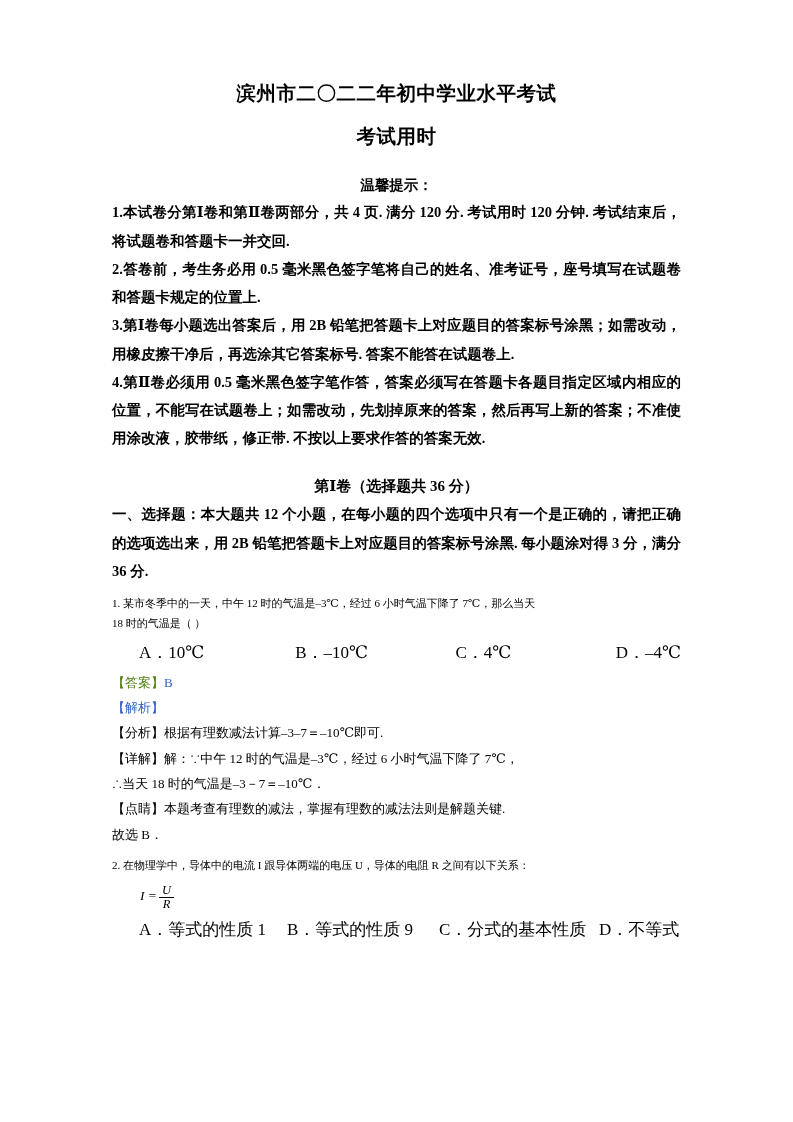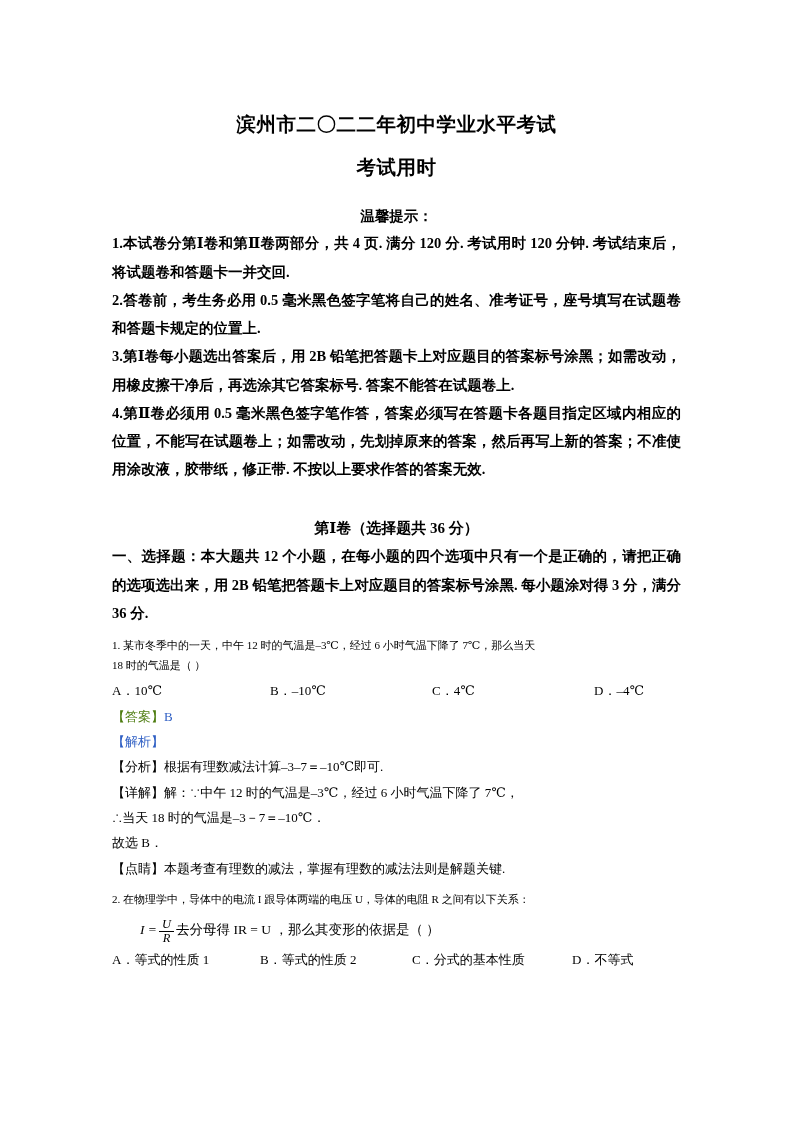--- a/index.html
+++ b/index.html
@@ -20,21 +20,21 @@
     width: 793px;
     height: 1122px;
     box-sizing: border-box;
     padding: 0 112px;
   }
   .title-1 {
     text-align: center;
     font-size: 19.5px;
     font-weight: bold;
     letter-spacing: 0.5px;
-    margin-top: 111px;
+    margin-top: 80px;
     line-height: 1.4;
   }
   .title-2 {
     text-align: center;
     font-size: 19.5px;
     font-weight: bold;
     letter-spacing: 0.5px;
     margin-top: 16px;
     line-height: 1.4;
   }
@@ -52,37 +52,38 @@
     text-align: justify;
     margin-top: 2px;
   }
   .para.tight {
     margin-top: 0;
   }
   .section-head {
     text-align: center;
     font-size: 15px;
     font-weight: bold;
-    margin-top: 30px;
+    margin-top: 19px;
     line-height: 1.9;
   }
   .q-block {
     font-size: 13px;
     line-height: 1.85;
     margin-top: 8px;
   }
   .q-line {
     font-size: 11px;
     line-height: 1.85;
   }
   .opts {
     display: flex;
-    font-size: 13px;
+    font-size: 17px;
     line-height: 2.0;
     margin-top: 2px;
+    margin-left: 27px;
   }
   .opts .opt {
     white-space: nowrap;
   }
   .opts.q1 .opt:nth-child(1) { width: 158px; }
   .opts.q1 .opt:nth-child(2) { width: 162px; }
   .opts.q1 .opt:nth-child(3) { width: 162px; }
   .opts.q2 .opt:nth-child(1) { width: 148px; }
   .opts.q2 .opt:nth-child(2) { width: 152px; }
   .opts.q2 .opt:nth-child(3) { width: 160px; }
@@ -152,30 +153,30 @@
       <span class="opt">C．4℃</span>
       <span class="opt">D．–4℃</span>
     </div>
     <div class="ans-tag">
       <span class="blue">【答案】</span><span>B</span>
     </div>
     <div class="ans-tag">【解析】</div>
     <div class="expl">【分析】根据有理数减法计算–3–7＝–10℃即可.</div>
     <div class="expl">【详解】解：∵中午 12 时的气温是–3℃，经过 6 小时气温下降了 7℃，</div>
     <div class="expl">∴当天 18 时的气温是–3－7＝–10℃．</div>
+    <div class="expl">【点睛】本题考查有理数的减法，掌握有理数的减法法则是解题关键.</div>
     <div class="expl">故选 B．</div>
-    <div class="expl">【点睛】本题考查有理数的减法，掌握有理数的减法法则是解题关键.</div>
   </div>
 
   <div class="q-block">
     <div class="q-line">2. 在物理学中，导体中的电流 I 跟导体两端的电压 U，导体的电阻 R 之间有以下关系：</div>
     <div class="formula-line">
-      <span class="it">I =</span><span class="frac"><span class="num it">U</span><span class="den it">R</span></span><span>去分母得 IR = U ，那么其变形的依据是（      ）</span>
+      <span class="it">I =</span><span class="frac"><span class="num it">U</span><span class="den it">R</span></span>
     </div>
     <div class="opts q2">
       <span class="opt">A．等式的性质 1</span>
-      <span class="opt">B．等式的性质 2</span>
+      <span class="opt">B．等式的性质 9</span>
       <span class="opt">C．分式的基本性质</span>
       <span class="opt">D．不等式</span>
     </div>
   </div>
 
 </div>
 
 </body></html>

